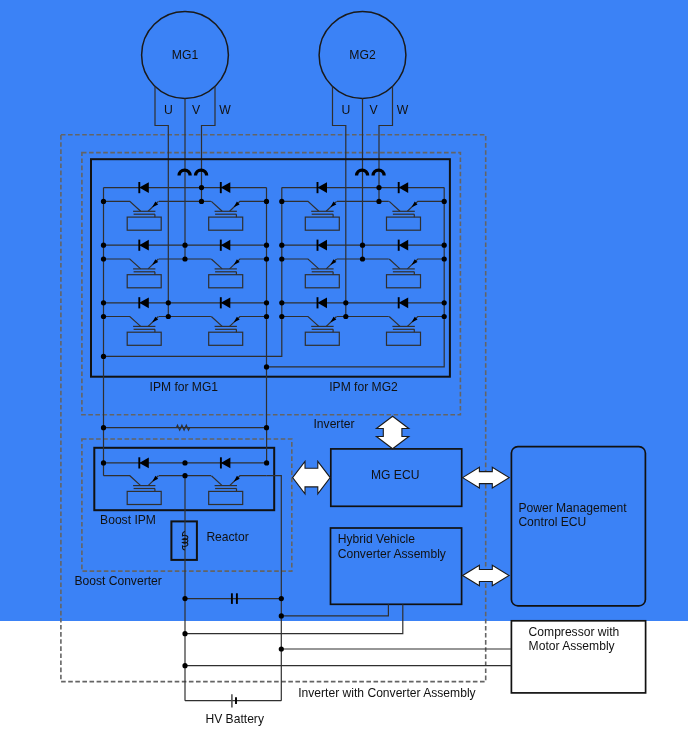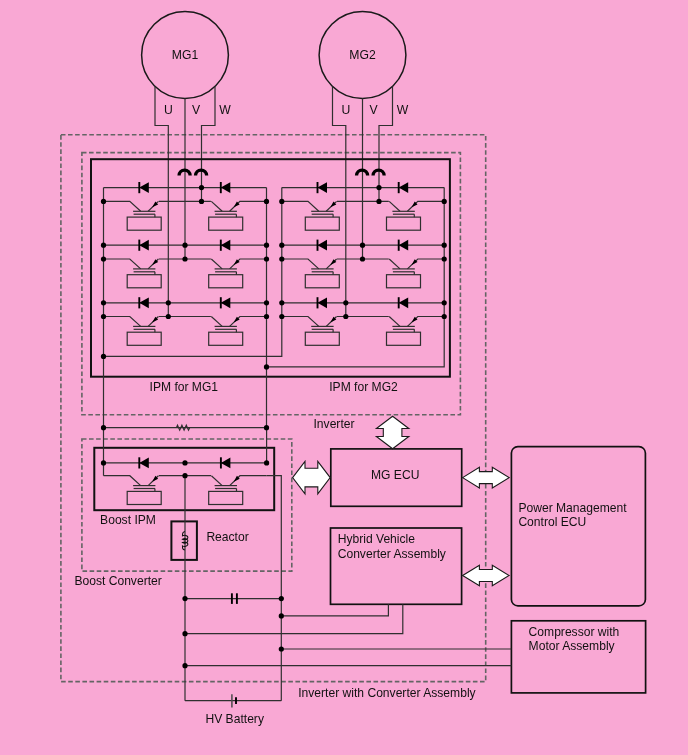--- a/index.html
+++ b/index.html
@@ -1,18 +1,18 @@
 <!DOCTYPE html>
 <html><head>
 <meta charset="utf-8">
 <title>Inverter with Converter Assembly</title>
 <style>
   html,body{margin:0;padding:0;background:#fff;}
   body{width:688px;height:755px;overflow:hidden;font-family:"Liberation Sans",sans-serif;}
-  #stage{position:relative;width:688px;height:755px;background:#f9a8d4;}
+  #stage{position:relative;width:688px;height:621px;background:#3b82f6;}
   svg{display:block;shape-rendering:geometricPrecision;}
   .w   {stroke:#2f2f2f;stroke-width:1.2;fill:none;}
   .w2  {stroke:#1a1a1a;stroke-width:1.5;fill:none;}
   .w3  {stroke:#111;stroke-width:2.0;fill:none;}
   .wb  {stroke:#111;stroke-width:1.7;fill:none;}
   .dash{stroke:#646464;stroke-width:1.6;fill:none;stroke-dasharray:4.6 2.5;}
   .dot {fill:#000;stroke:none;}
   .bar {stroke:#000;stroke-width:1.9;fill:none;}
   .barlt{stroke:#4a4a4a;stroke-width:1.5;fill:none;}
   .solidfill{fill:#000;stroke:none;}

